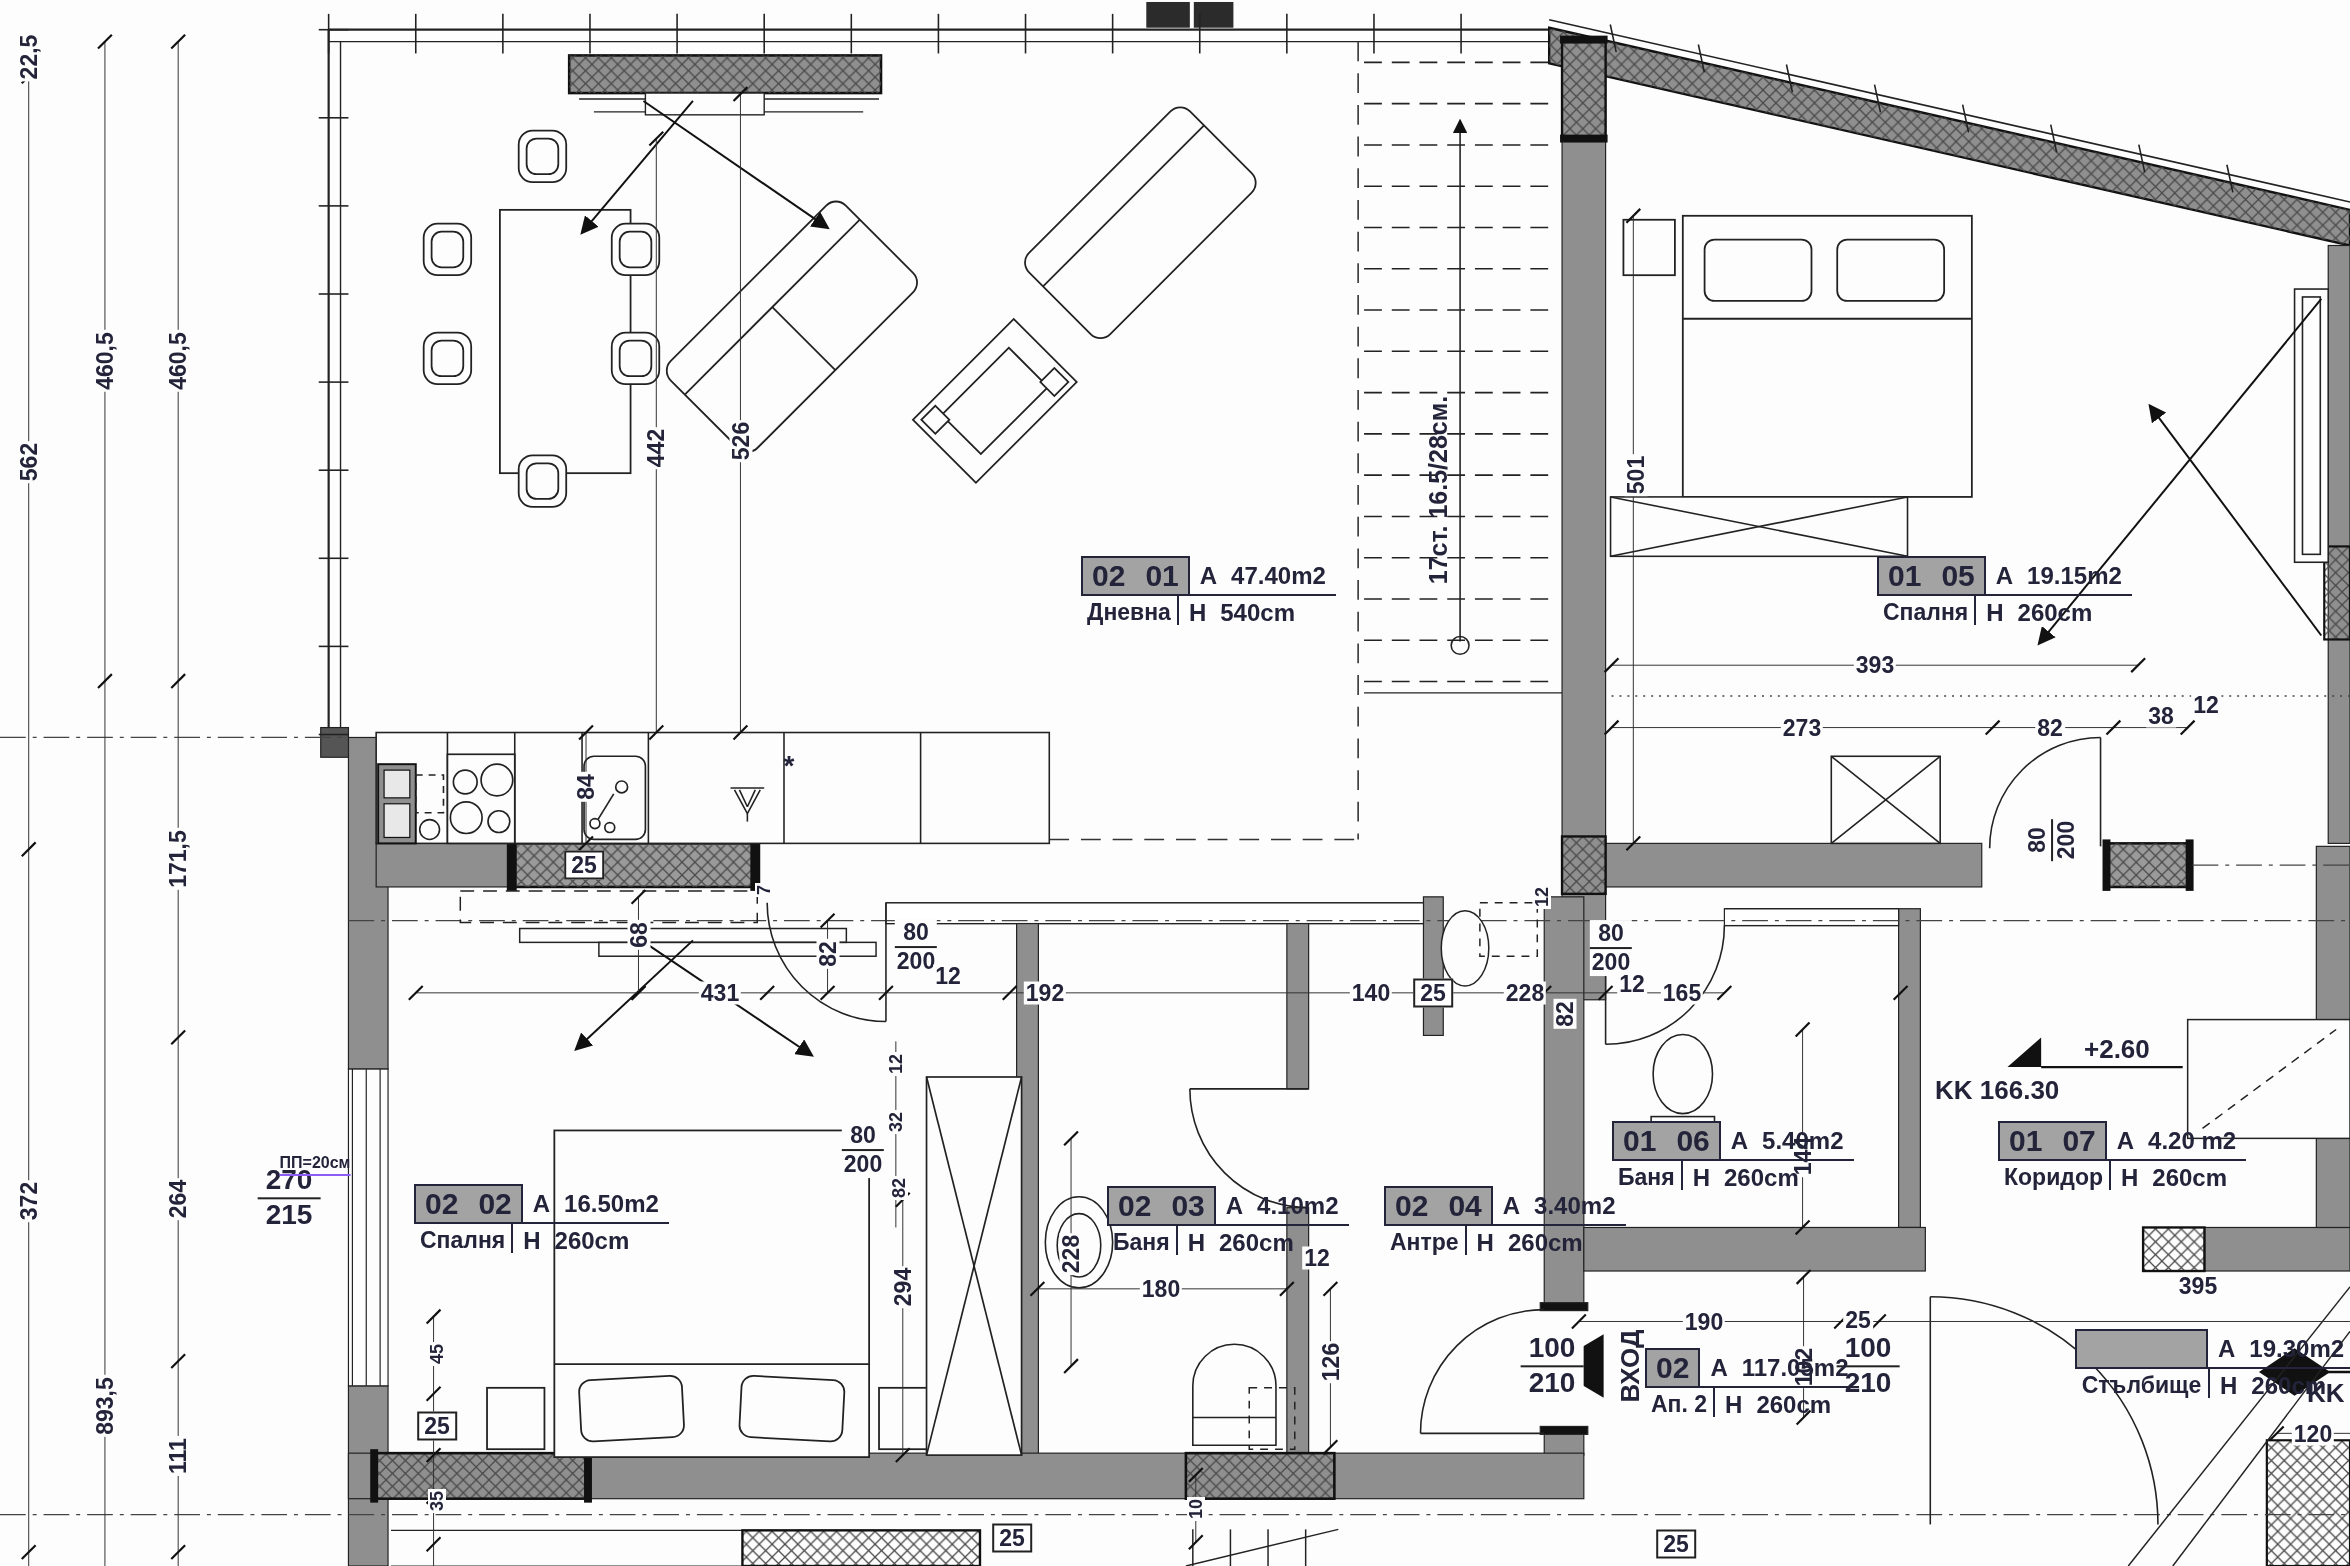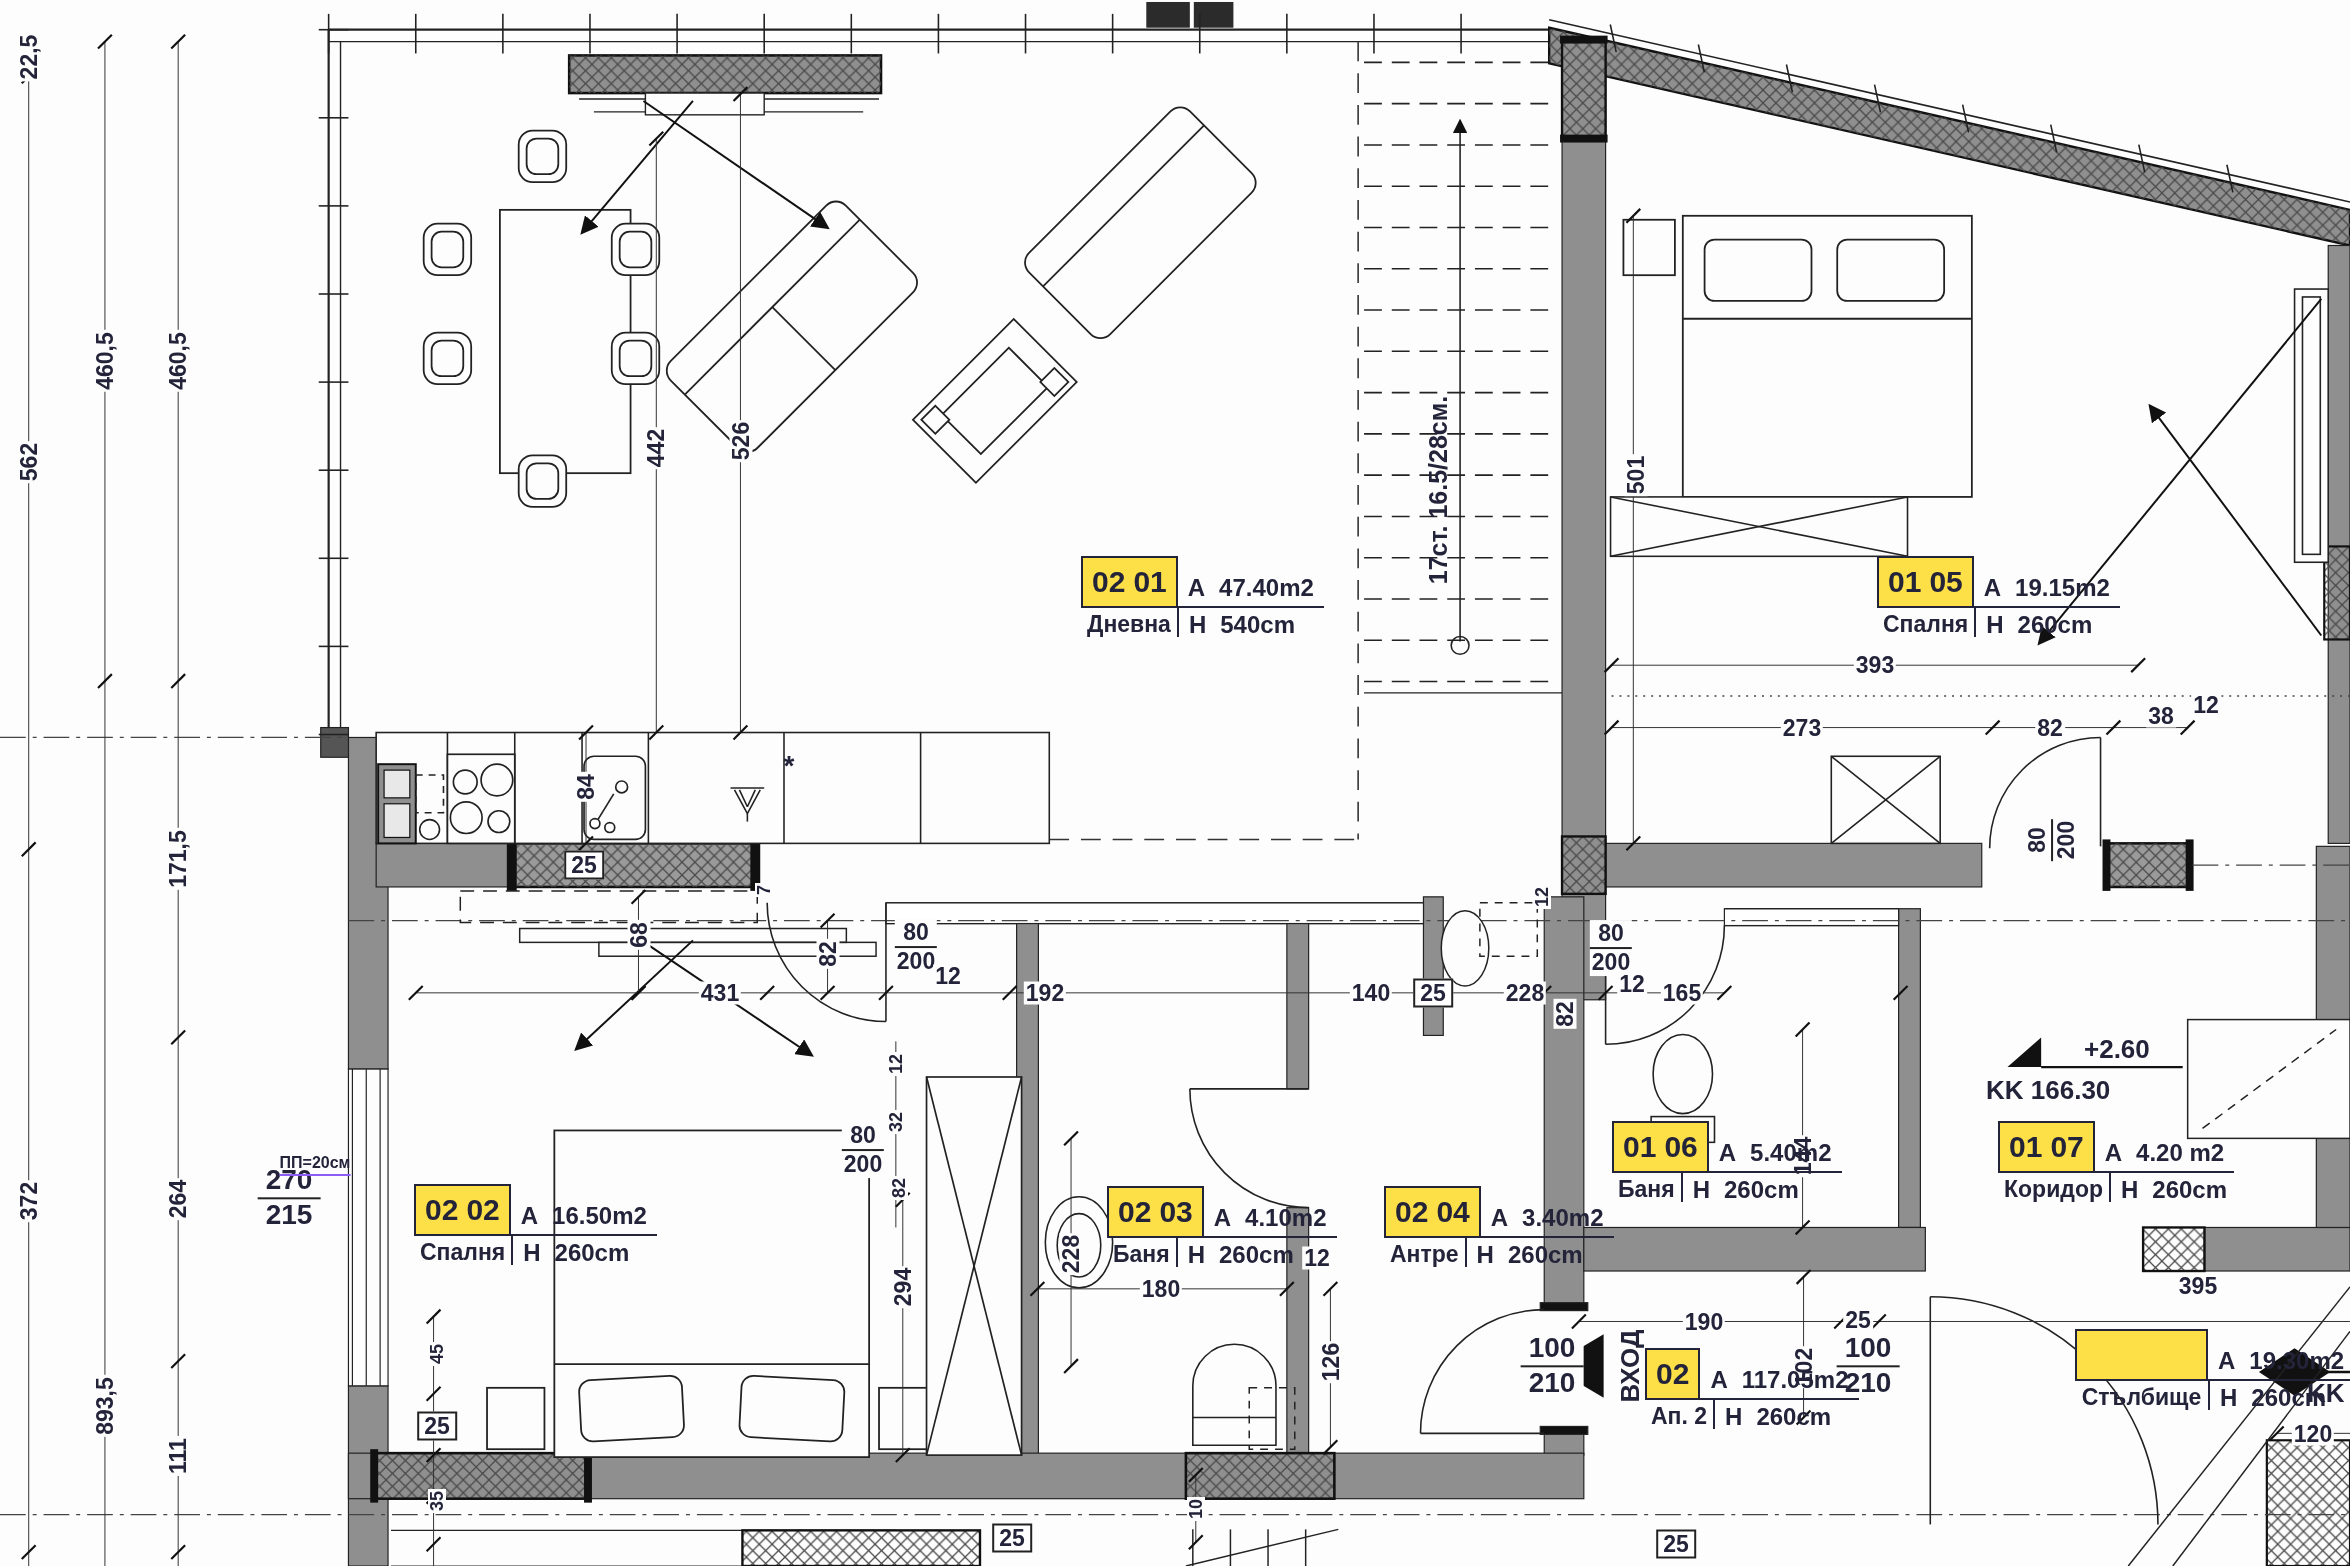--- a/index.html
+++ b/index.html
@@ -15,22 +15,22 @@
   .frac{position:absolute;transform:translate(-50%,-50%);display:flex;flex-direction:column;
         align-items:center;font-size:23px;font-weight:600;color:#23233a;line-height:1.15;
         background:#fdfdfd;}
   .frac .t{border-bottom:2.2px solid #222;padding:0 8px 1px;}
   .frac .b{padding:0 2px;}
   .frac.rot{transform:translate(-50%,-50%) rotate(-90deg);}
   .frac.big{font-size:28px;font-weight:700;}
   
   .room-label{position:absolute;line-height:1;}
   .rl-row1{display:flex;align-items:flex-end;}
-  .rl-box{display:flex;gap:8px;border:2.5px solid #23233a;padding:9px 9px;font-size:30px;
-          font-weight:700;color:#23233a;background:#fde047;}
+  .rl-box{display:flex;gap:20px;border:2.5px solid #23233a;padding:3px 9px;font-size:30px;
+          font-weight:700;color:#23233a;background:#a3a3a3;}
   .rl-box.empty{min-width:111px;min-height:30px;}
   .rl-area{font-size:24px;font-weight:600;padding:0 10px 6px;border-bottom:2.2px solid #23233a;
            color:#23233a;white-space:nowrap;}
   .rl-area .pfx{margin-right:14px;}
   .rl-row2{display:flex;}
   .rl-name{font-size:23px;font-weight:600;text-align:center;padding:5px 6px 0;color:#23233a;
            flex:0 0 auto;}
   .rl-h{font-size:24px;font-weight:600;border-left:2.2px solid #23233a;padding:5px 0 0 10px;
         color:#23233a;white-space:nowrap;}
   .rl-h .pfx{margin-right:14px;}
@@ -721,17 +721,17 @@
         </div>
       </div>
     </div>
 
 <div class="note rot" id="stair-note" style="left:1438px;top:490px">17ст. 16.5/28см.</div>
 <div class="note" id="pp-note" style="left:315px;top:1165px">ПП=20см</div>
 <div class="note rot" id="entrance-label" style="left:1630px;top:1366px">ВХОД</div>
 <div class="note" id="star-mark" style="left:789px;top:766px">*</div>
 
 <div class="lvl" style="left:2084px;top:1034px">+2.60</div>
-<div class="lvl" style="left:1986px;top:1075px">KK  166.30</div>
+<div class="lvl" style="left:1935px;top:1075px">KK  166.30</div>
 <div class="lvl" style="left:2307px;top:1378px">KK  1</div>
 
 </div>
 
 
 </body></html>

